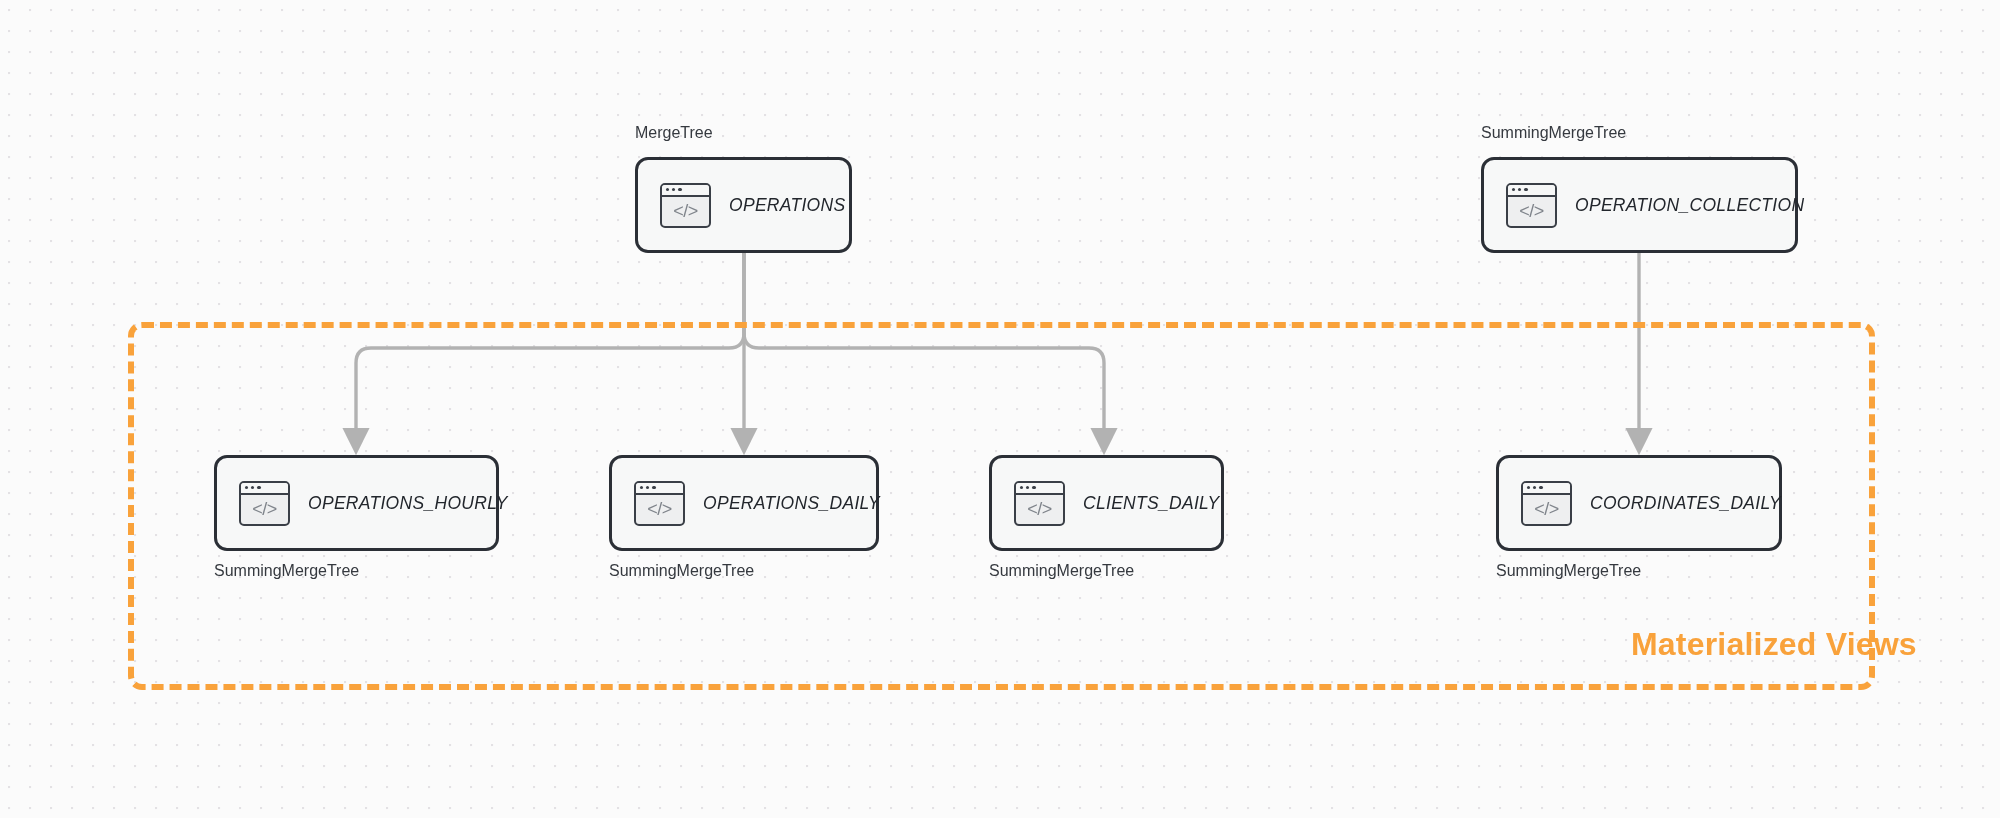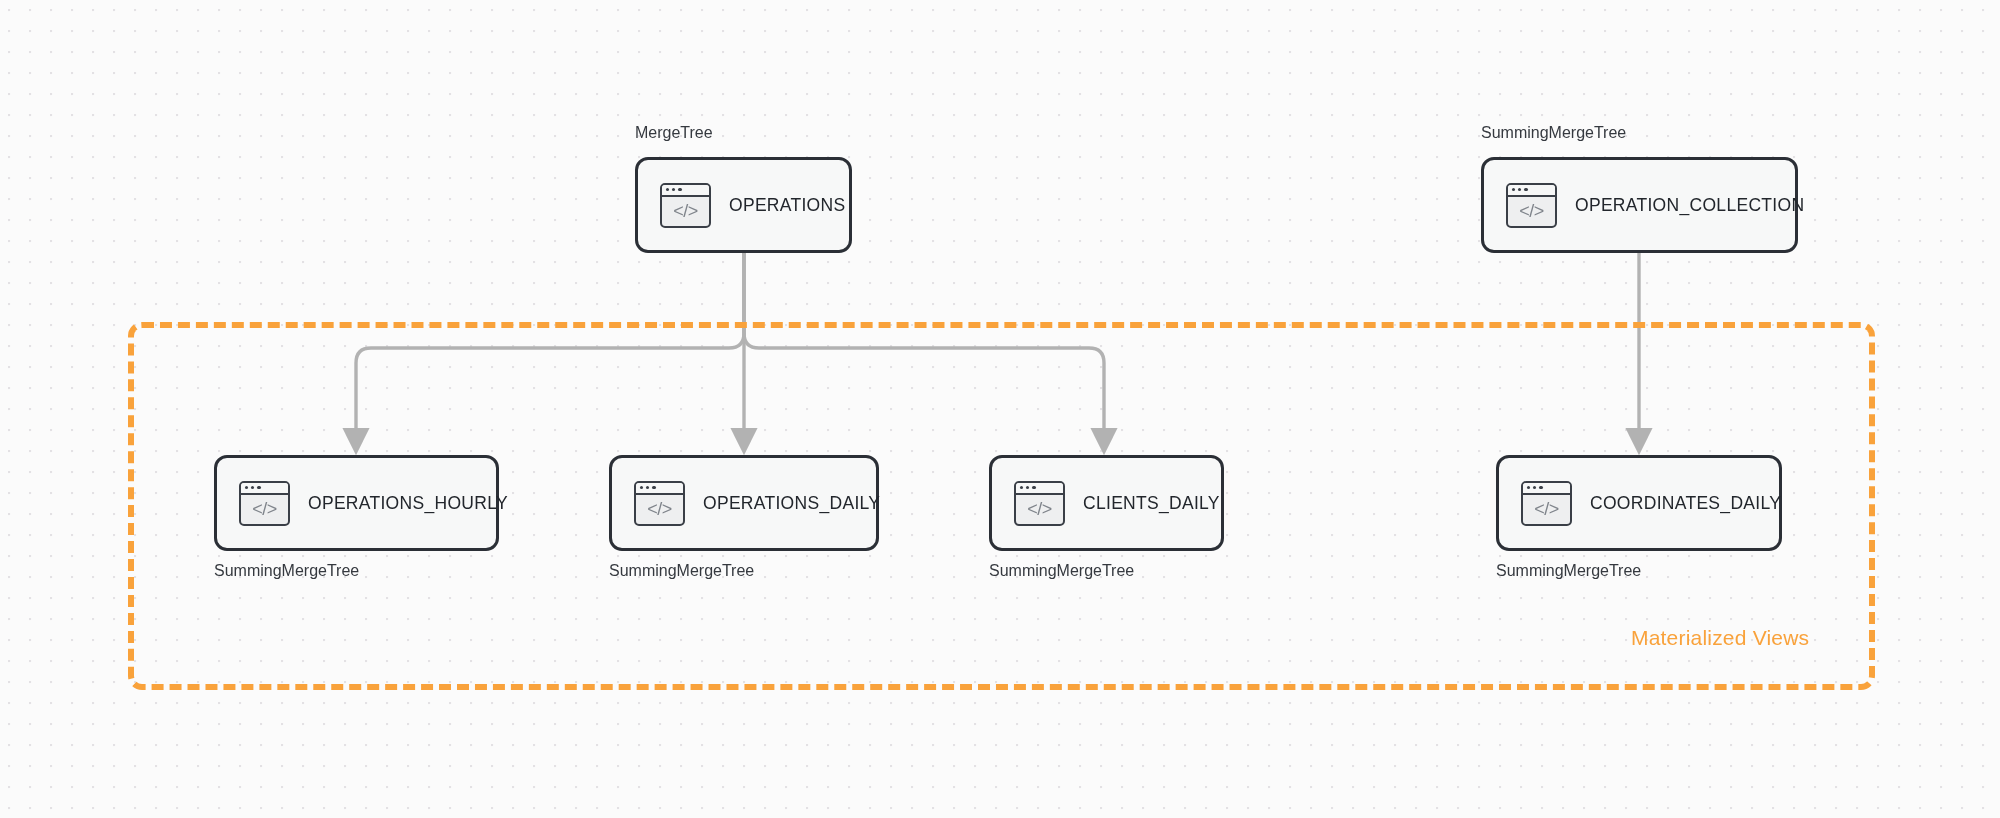--- a/index.html
+++ b/index.html
@@ -37,38 +37,40 @@
   
   .group-region {
     position: absolute;
     box-sizing: border-box;
     border: 6px dashed #f9a23b;
     border-radius: 14px;
   }
   .group-label {
     position: absolute;
     color: #f9a23b;
-    font-size: 21px;
+    font-size: 32px;
     letter-spacing: 0.2px;
     white-space: nowrap;
+    font-weight: bold;
   }
 
   
   .node {
     position: absolute;
     box-sizing: border-box;
     display: flex;
     align-items: center;
     background: #f7f8f8;
     border: 3.5px solid #2b2f36;
     border-radius: 13px;
     padding-left: 22px;
   }
   .node-label {
     font-size: 17.5px;
+    font-style: italic;
     color: #22262c;
     letter-spacing: 0.3px;
     white-space: nowrap;
     margin-left: 18px;
   }
 
   
   .code-icon {
     position: relative;
     width: 51px;

